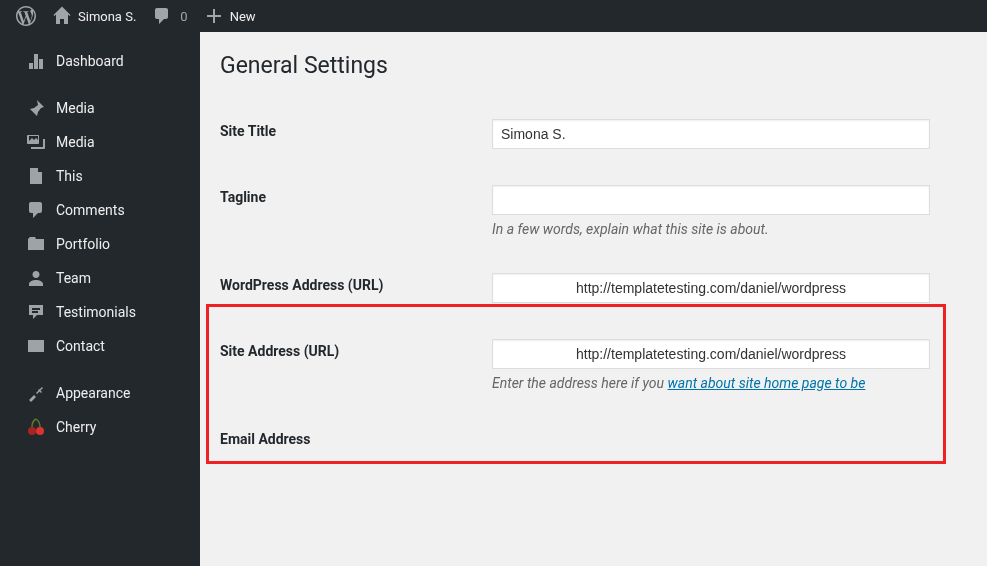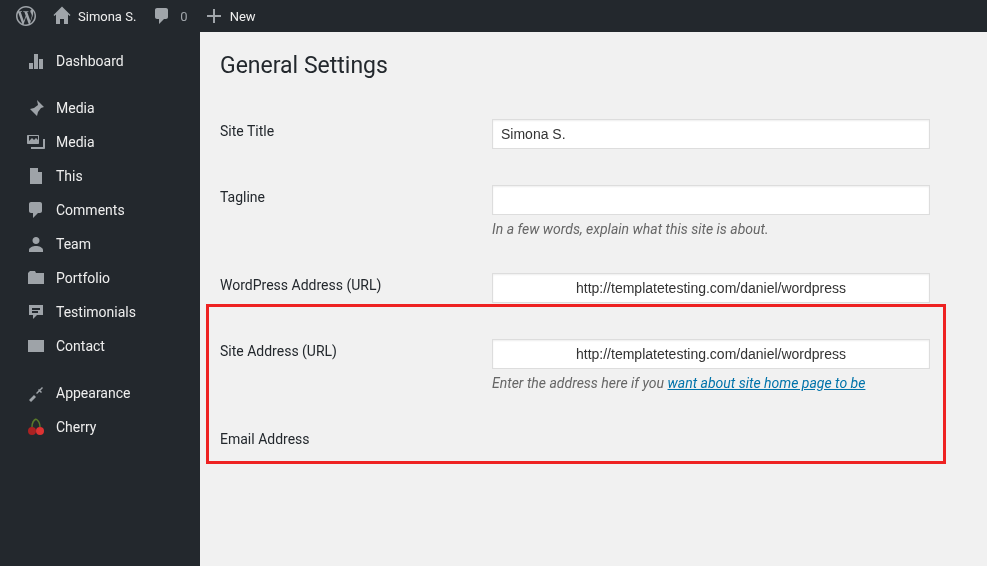--- a/index.html
+++ b/index.html
@@ -72,21 +72,21 @@
   margin-bottom: 22px;
 }
 .form-table { width: 100%; }
 .form-row {
   display: flex;
   align-items: flex-start;
   padding: 18px 0;
 }
 .form-row .label {
   width: 272px;
-  font-weight: 400;
+  font-weight: 700;
   font-size: 14px;
   color: #23282d;
   padding-top: 4px;
 }
 .form-row .field { flex: 1; }
 .form-row input[type=text] {
   width: 438px;
   height: 30px;
   padding: 3px 8px;
   font-size: 14px;
@@ -168,29 +168,29 @@
         <span>This</span>
       </div>
       <div class="menu-item">
         <svg viewBox="0 0 20 20">
           <path d="M5 2h9c1.1 0 2 .9 2 2v7c0 1.1-.9 2-2 2h-2l-5 5v-5H5c-1.1 0-2-.9-2-2V4c0-1.1.9-2 2-2z"></path>
         </svg>
         <span>Comments</span>
       </div>
       <div class="menu-item">
         <svg viewBox="0 0 20 20">
+          <path d="M2 6h16v10H2V6zm2-3h5l1 2h8v1H2V5l2-2z"></path>
+        </svg>
+        <span>Portfolio</span>
+      </div>
+      <div class="menu-item">
+        <svg viewBox="0 0 20 20">
           <path d="M10 10c2 0 3.5-1.5 3.5-3.5S12 3 10 3 6.5 4.5 6.5 6.5 8 10 10 10zm0 2c-3 0-7 1.5-7 4v2h14v-2c0-2.5-4-4-7-4z"></path>
         </svg>
         <span>Team</span>
-      </div>
-      <div class="menu-item">
-        <svg viewBox="0 0 20 20">
-          <path d="M2 6h16v10H2V6zm2-3h5l1 2h8v1H2V5l2-2z"></path>
-        </svg>
-        <span>Portfolio</span>
       </div>
       <div class="menu-item">
         <svg viewBox="0 0 20 20">
           <path d="M3 3h14v10H11l-4 4v-4H3V3zm3 3v2h8V6H6zm0 3v2h6V9H6z"></path>
         </svg>
         <span>Testimonials</span>
       </div>
       <div class="menu-item">
         <svg viewBox="0 0 20 20">
           <path d="M2 4h16v12H2V4zm8 6L4 5h12l-6 5z"></path>

